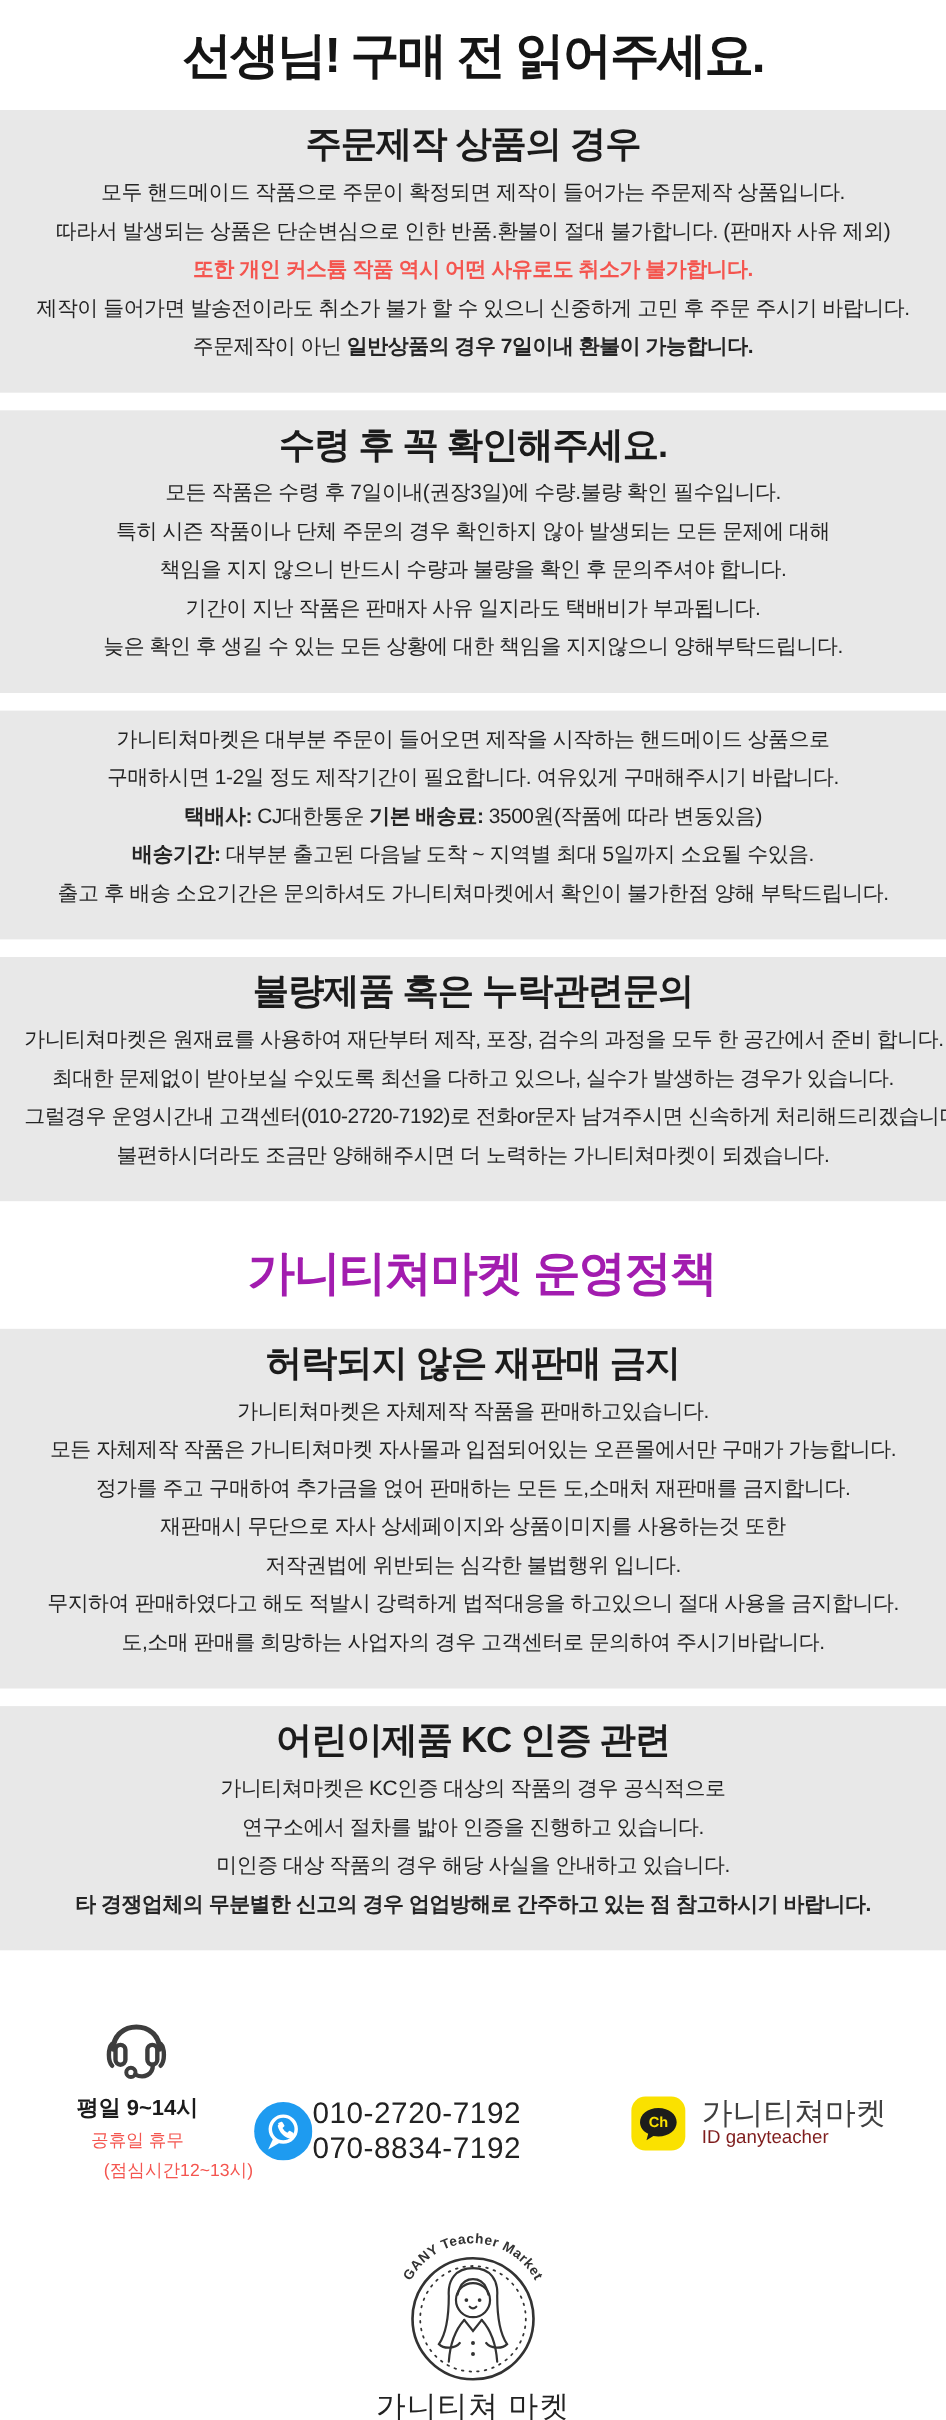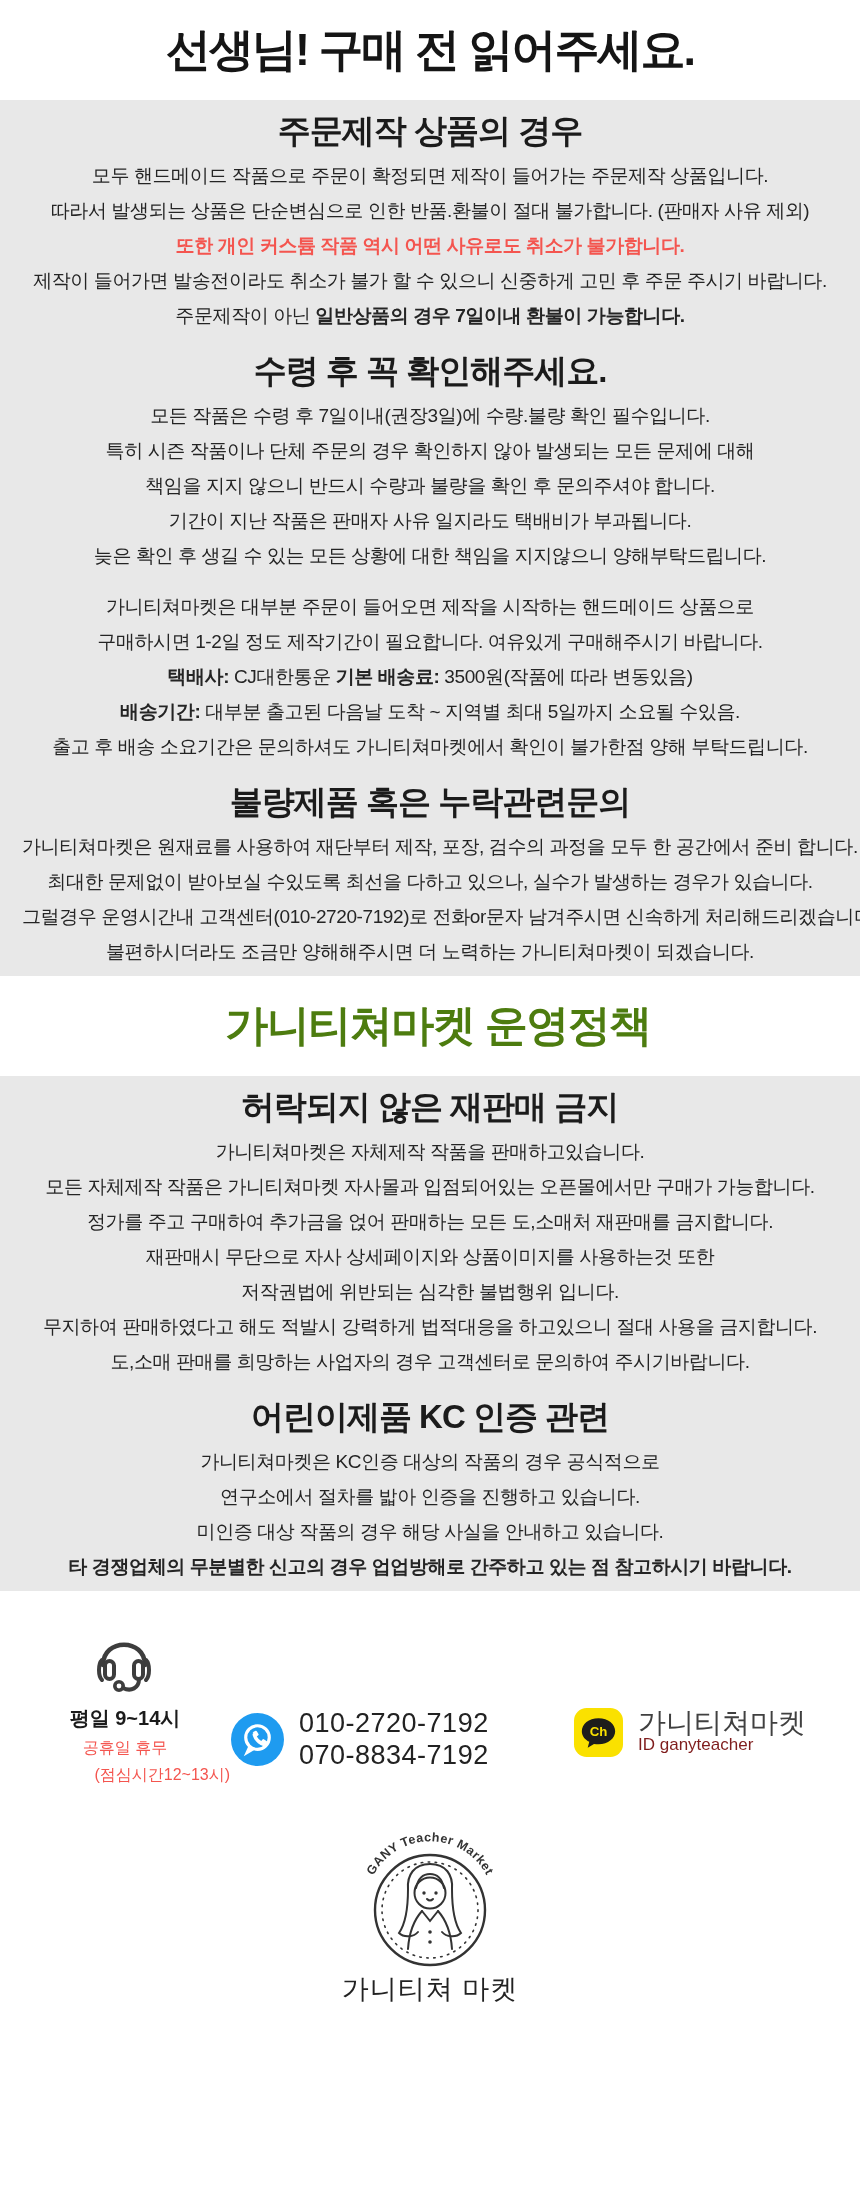--- a/index.html
+++ b/index.html
@@ -7,44 +7,44 @@
     width:860px;height:2200px;overflow:hidden;background:#ffffff;
     font-family:"Liberation Sans","DejaVu Sans",sans-serif;color:#1c1c1c;
     position:relative;
   }
   .top-title{
     height:100px;display:flex;align-items:center;justify-content:center;
     font-size:45px;font-weight:900;letter-spacing:-2px;color:#151515;
   }
   .section{
     background:#e8e8e8;text-align:center;
-    padding:9px 22px 7px;overflow:hidden;
+    padding:9px 22px 24px;margin-bottom:16px;overflow:hidden;
   }
   .sec-h{
     font-size:33px;font-weight:800;letter-spacing:-1px;
     line-height:44px;margin:0 0 5px;color:#1b1b1b;
   }
   .line{font-size:19px;line-height:35px;color:#242424;white-space:nowrap;letter-spacing:-0.4px;}
   .seg.b{font-weight:800;}
   .seg.r{color:#f4554f;font-weight:800;}
   .policy-title{
     height:100px;display:flex;align-items:center;justify-content:center;
-    font-size:43px;font-weight:900;letter-spacing:-1.5px;color:#4d7c0f;background:#fff;padding-left:16px;
+    font-size:43px;font-weight:900;letter-spacing:-1.5px;color:#a21caf;background:#fff;padding-left:16px;
   }
   .footer{position:relative;height:443px;background:#fff;}
   .hs-icon{position:absolute;left:94px;top:34px;}
   .hours-weekday{position:absolute;left:30px;top:114px;width:190px;text-align:center;
     font-size:20px;font-weight:800;color:#1b1b1b;}
   .hours-holiday{position:absolute;left:30px;top:147px;width:190px;text-align:center;
     font-size:16px;color:#f4554f;}
   .hours-lunch{position:absolute;left:20px;top:174px;width:210px;text-align:right;
     font-size:16px;color:#f4554f;}
   .headline{position:absolute;left:226px;top:56px;font-size:24px;font-weight:800;
     letter-spacing:-0.8px;color:#151515;white-space:nowrap;}
-  .phone-block{position:absolute;left:231px;top:116px;display:flex;align-items:center;gap:15px;}
+  .phone-block{position:absolute;left:231px;top:116px;display:flex;align-items:center;}
   .phone-numbers{font-size:27px;line-height:32px;font-weight:500;color:#222;letter-spacing:0.5px;}
   .kakao-block{position:absolute;left:573px;top:116px;display:flex;align-items:center;gap:14px;}
   .kakao-name{font-size:28px;line-height:25px;color:#404040;}
   .kakao-id{font-size:17px;line-height:20px;color:#7f1d1d;}
   .logo-block{position:absolute;left:0;right:0;top:240px;text-align:center;}
   .logo-name{margin-top:2px;font-size:27px;letter-spacing:1px;color:#222;}
   svg{display:block;}
   .kakao-block svg,.phone-block svg{flex:0 0 auto;}
 </style>
 </head>

